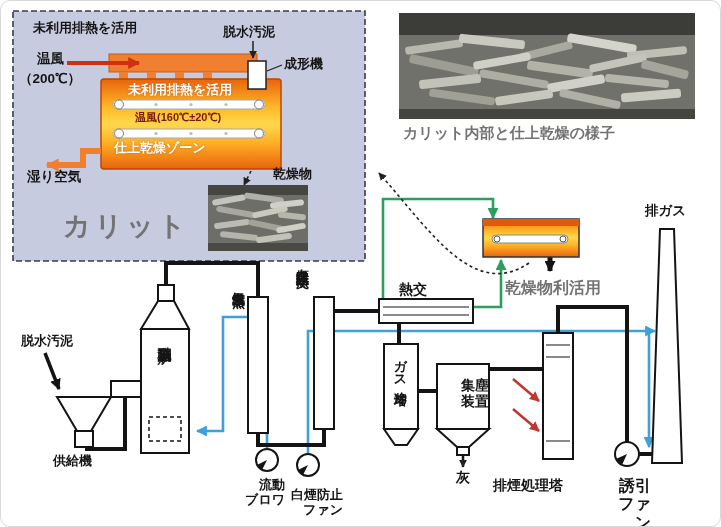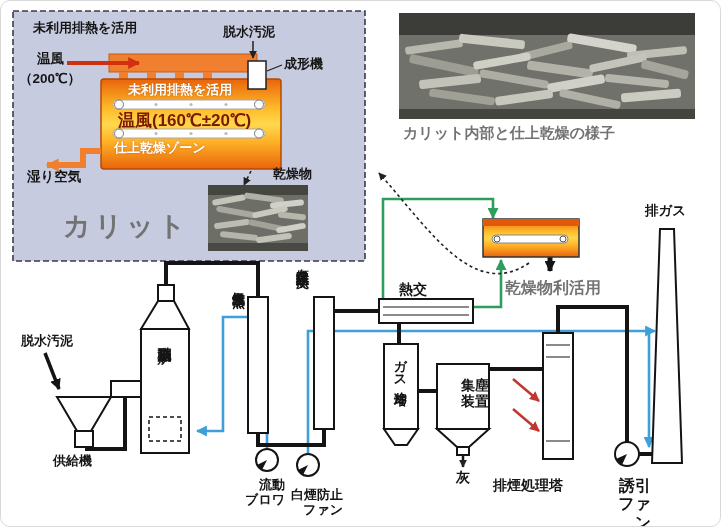--- a/index.html
+++ b/index.html
@@ -214,21 +214,21 @@
     <circle cx="562" cy="238" r="3" fill="#fff" stroke="#555" stroke-width="1"></circle>
   </g>
 </svg>
 
 <div class="lbl" style="left:32px;top:20px;font-size:13px">未利用排熱を活用</div>
 <div class="lbl" style="left:36px;top:50px;font-size:13.5px">温風</div>
 <div class="lbl" style="left:18px;top:70px;font-size:13.5px">（200℃）</div>
 <div class="lbl" style="left:222px;top:24px;font-size:13px">脱水汚泥</div>
 <div class="lbl" style="left:283px;top:56px;font-size:13px">成形機</div>
 <div class="lbl white" style="left:127px;top:82px;font-size:13px">未利用排熱を活用</div>
-<div class="lbl dkred" style="left:117px;top:110px;font-size:17px">温風(160℃±20℃)</div>
+<div class="lbl dkred" style="left:134px;top:110px;font-size:11px">温風(160℃±20℃)</div>
 <div class="lbl white" style="left:113px;top:140px;font-size:13px">仕上乾燥ゾーン</div>
 <div class="lbl" style="left:26px;top:168px;font-size:13.5px">湿り空気</div>
 <div class="lbl" style="left:272px;top:166px;font-size:13px">乾燥物</div>
 <div class="lbl red" style="left:62px;top:210px;font-size:27px;letter-spacing:4px">カリット</div>
 
 <div class="lbl red" style="left:402px;top:124px;font-size:15px">カリット内部と仕上乾燥の様子</div>
 <div class="lbl red" style="left:504px;top:278px;font-size:16px">乾燥物利活用</div>
 
 <div class="lbl" style="left:20px;top:333px;font-size:13px">脱水汚泥</div>
 <div class="lbl" style="left:52px;top:453px;font-size:13px">供給機</div>

